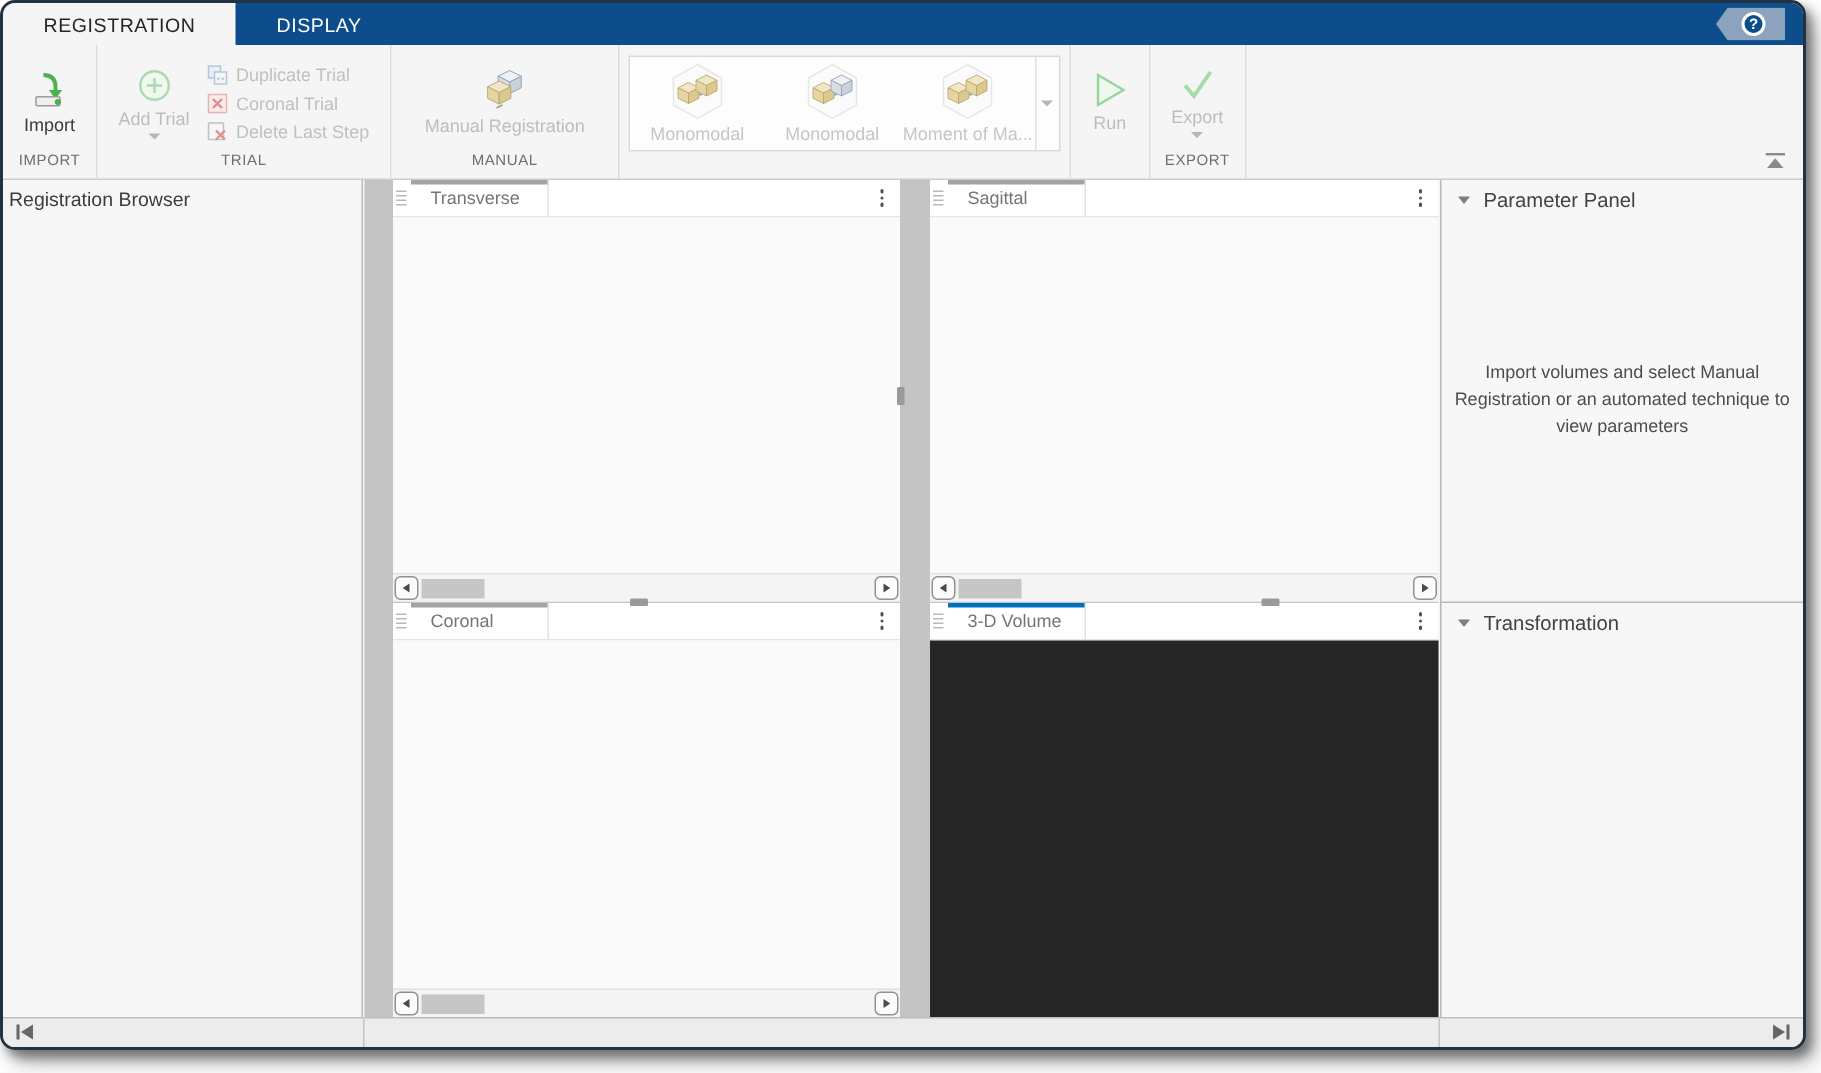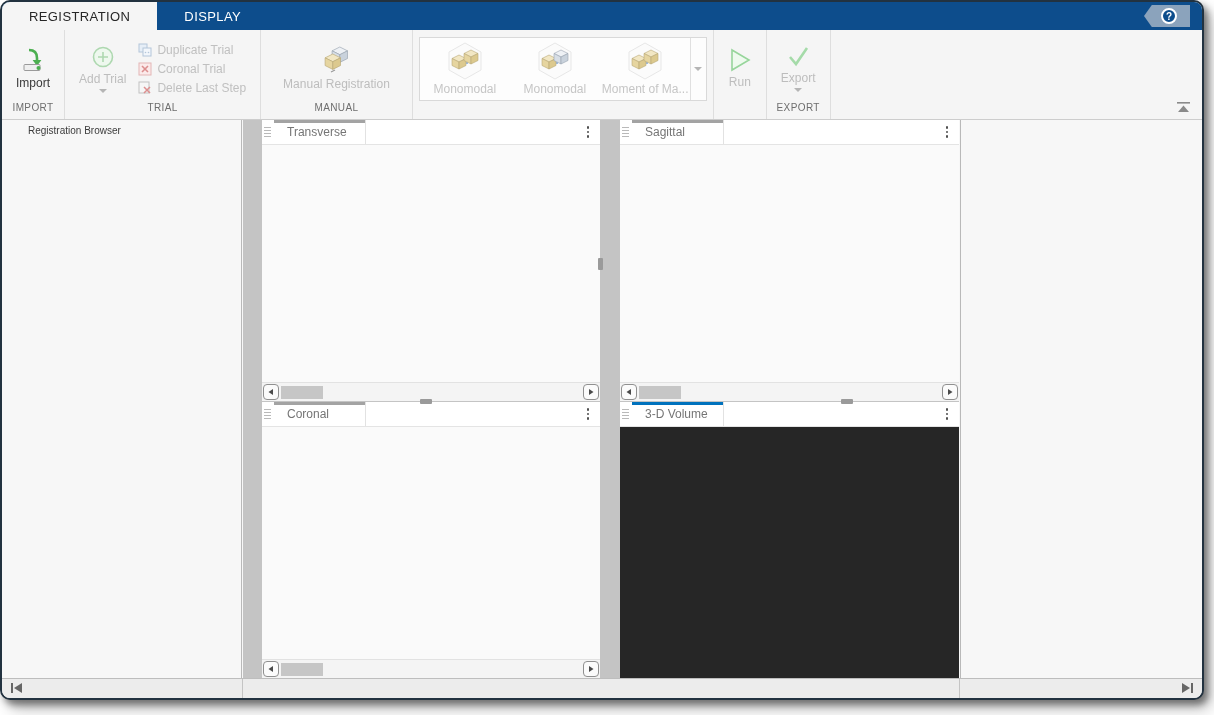--- a/index.html
+++ b/index.html
@@ -45,21 +45,21 @@
   .smalllist { display: flex; flex-direction: column; justify-content: center; gap: 5px; padding: 0 8px 0 4px; }
   .smallbtn { display: flex; align-items: center; gap: 5px; font-size: 12px; color: #c0c0c0; white-space: nowrap; }
   .gallery { display: flex; align-items: stretch; border: 1px solid #d9d9d9; background: #fdfdfd; height: 64px; margin-top: 2px; }
   .gallery-item { width: 90px; display: flex; flex-direction: column; align-items: center; justify-content: center; gap: 2px; font-size: 12px; color: #c6c6c6; }
   .gallery-item .lbl { max-width: 86px; overflow: hidden; white-space: nowrap; }
   .gallery-drop { width: 16px; border-left: 1px solid #e0e0e0; display: flex; align-items: center; justify-content: center; }
   .collapse-ribbon { position: absolute; right: 12px; bottom: 6px; cursor: pointer; }
   
   .main { flex: 1; position: relative; background: #f7f7f7; }
   .left-panel { position: absolute; left: 0; top: 0; bottom: 0; width: 240px; background: #f7f7f7; border-right: 1px solid #b9b9b9; }
-  .left-title { font-size: 10px; color: #3c3c3c; padding: 5px 0 0 26px; }
+  .left-title { font-size: 13px; color: #3c3c3c; padding: 5px 0 0 4px; }
   .fig-grid { position: absolute; left: 241px; top: 0; bottom: 0; width: 716px; display: grid; grid-template-columns: 357px 358px; grid-template-rows: 281px 1fr; gap: 1px; background: #c4c4c4; }
   .fig-panel { background: #fafafa; display: flex; flex-direction: column; position: relative; margin-left: 19px; }
   .fig-tabstrip { height: 25px; background: #ffffff; border-bottom: 1px solid #e4e4e4; display: flex; align-items: stretch; flex: 0 0 25px; }
   .grip { align-self: center; margin: 0 3px 0 2px; display: flex; flex-direction: column; gap: 2px; }
   .grip i { display: block; width: 7px; height: 1px; background: #b9b9b9; }
   .fig-tab { width: 92px; position: relative; display: flex; align-items: center; padding-left: 13px; font-size: 12px; color: #757575; border-right: 1px solid #e2e2e2; background: #fff; }
   .fig-tab::before { content: ""; position: absolute; top: 0; left: 0; right: 0; height: 3px; background: #a3a3a3; }
   .fig-tab.sel::before { background: #0072bd; }
   .kebab { margin-left: auto; align-self: center; margin-right: 11px; display: flex; flex-direction: column; gap: 2px; cursor: pointer; }
   .kebab i { width: 2.5px; height: 2.5px; border-radius: 50%; background: #4f4f4f; display: block; }
@@ -408,20 +408,35 @@
         </div>
         <div class="fig-content dark"></div>
       </div>
     </div>
 
     <div class="splitter-handle" style="left:596px;top:138px;width:5px;height:12px;"></div>
     <div class="splitter-handle" style="left:418px;top:279px;width:12px;height:5px;"></div>
     <div class="splitter-handle" style="left:839px;top:279px;width:12px;height:5px;"></div>
 
     <div class="right-panel">
+      <div class="rp-sec top">
+        <div class="rp-header">
+          <span class="tri-down"></span>
+          <span>Parameter Panel</span>
+        </div>
+        <div class="pp-body">
+          <div class="hint">Import volumes and select Manual Registration or an automated technique to view parameters</div>
+        </div>
+      </div>
+      <div class="rp-sec bottom">
+        <div class="rp-header">
+          <span class="tri-down"></span>
+          <span>Transformation</span>
+        </div>
+      </div>
     </div>
   </div>
 
   <div class="bottombar">
     <div class="bb-div" style="left:240px"></div>
     <div class="bb-div" style="left:957px"></div>
     <div class="bb-icon" style="left:8px">
       <svg width="13" height="12" viewBox="0 0 13 12">
         <rect x="1" y="1" width="2" height="10" fill="#666"></rect>
         <polygon points="12,1 12,11 4,6" fill="#666"></polygon>

